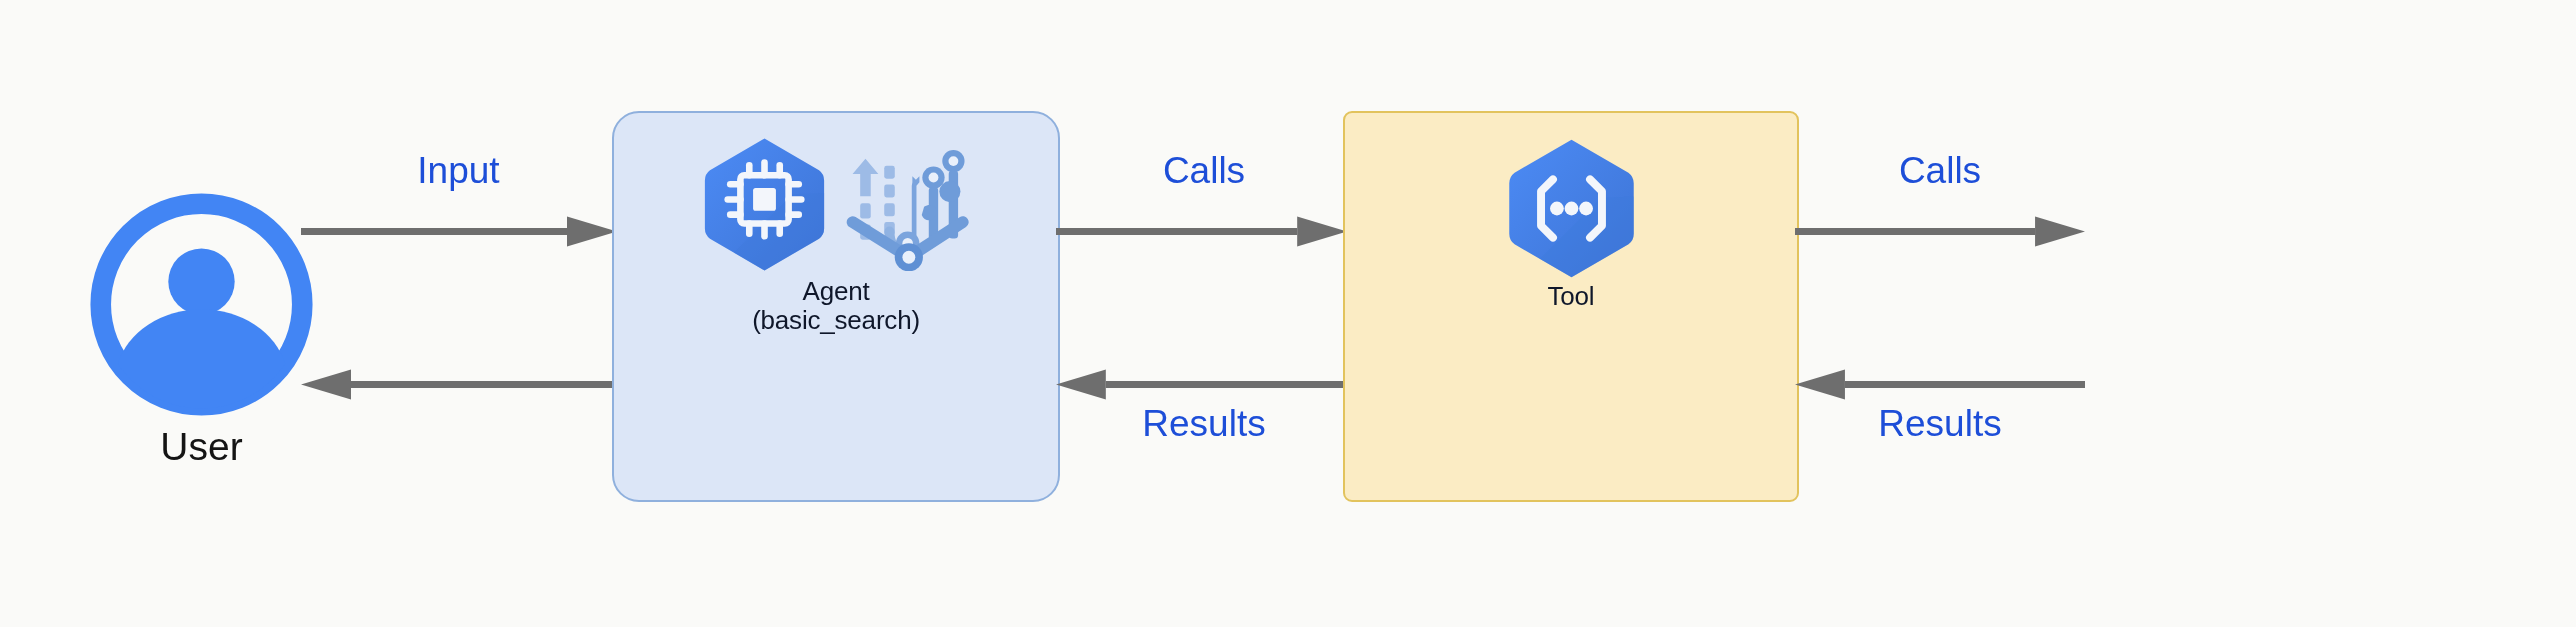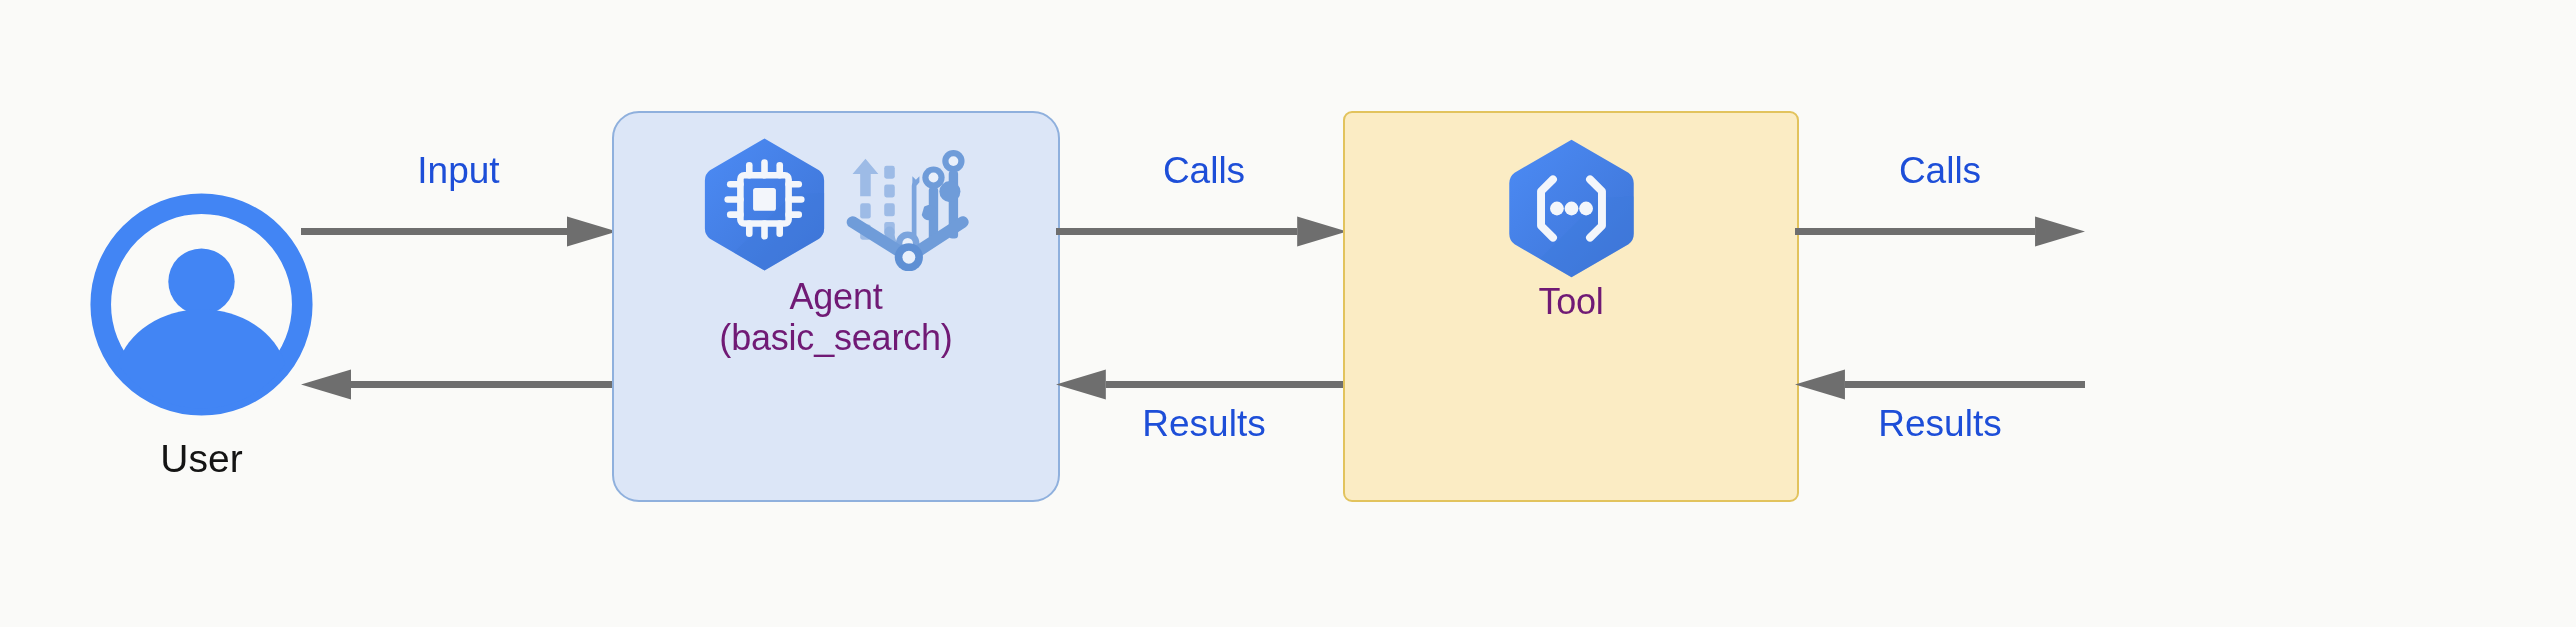--- a/index.html
+++ b/index.html
@@ -67,41 +67,41 @@
   }
   .icon-row-single {
     margin-top: 27px;
   }
 
   .hex-icon { display: block; }
 
   
   .node-label {
     text-align: center;
-    color: #701a75;
-    font-size: 36px;
+    color: #0f172a;
+    font-size: 26px;
     line-height: 1.12;
     letter-spacing: -0.2px;
     white-space: pre-line;
     margin-top: 4.8px;
   }
   .node-label-api { margin-top: 9.7px; }
 
   
   .user-group {
     position: absolute;
     left: 87px;
     top: 190px;
     width: 229px;
     display: flex;
     flex-direction: column;
     align-items: center;
   }
   .user-caption {
-    margin-top: 18px;
+    margin-top: 6px;
     font-size: 39px;
     color: #141414;
     text-align: center;
   }
 
   
   .arrow {
     position: absolute;
     height: 35px;
   }

